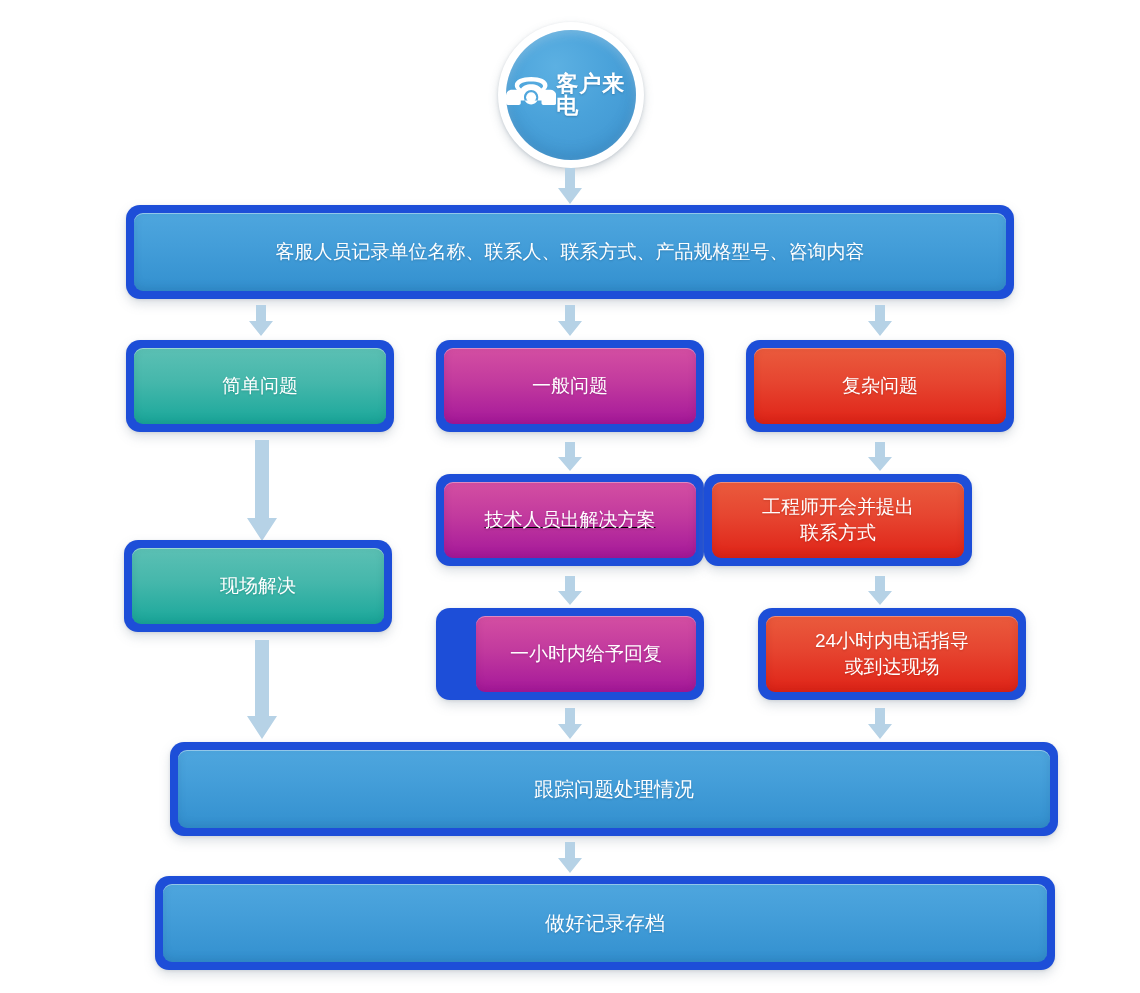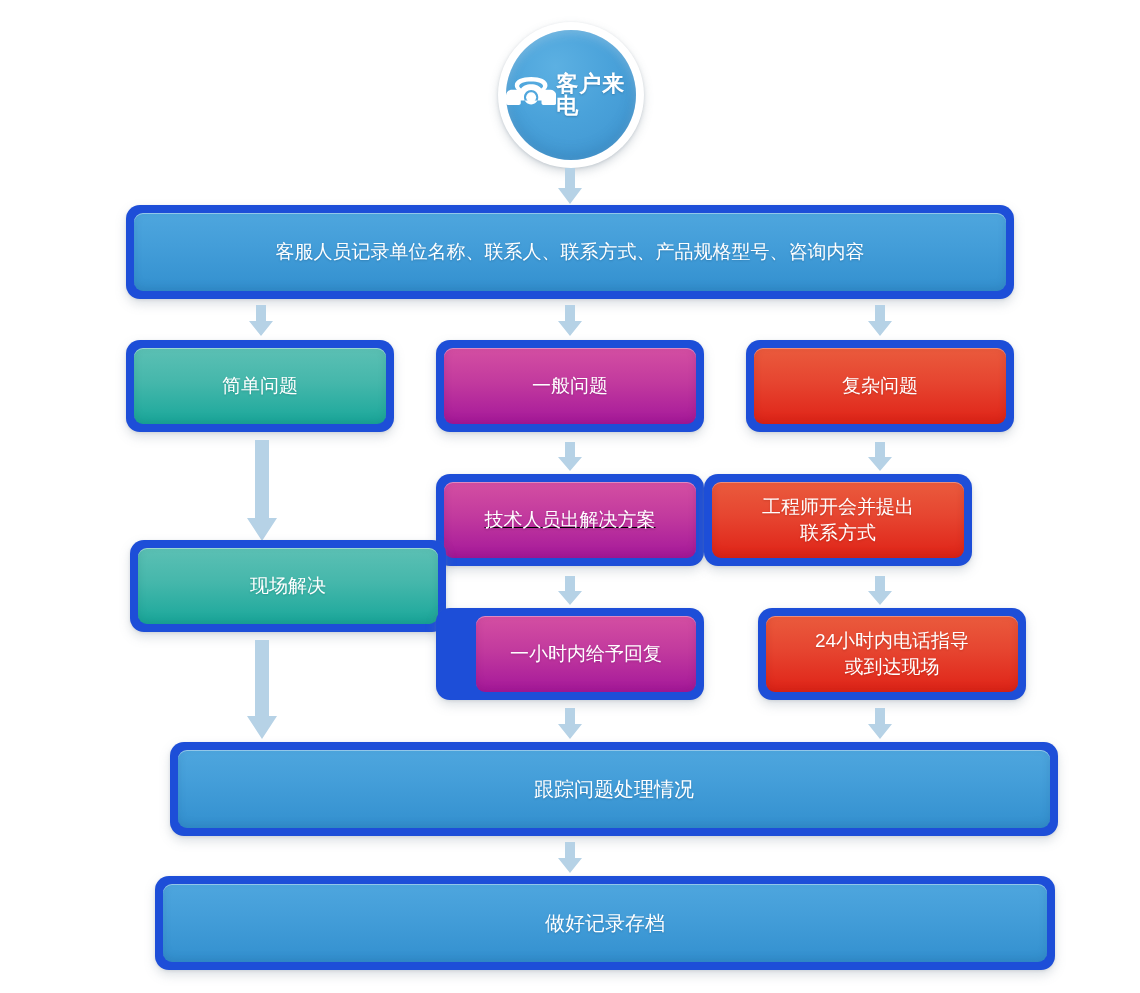--- a/index.html
+++ b/index.html
@@ -205,21 +205,21 @@
       <path d="M9 0 h10 v15 h7 L14 29 2 15 h7 z" fill="#b6d2e6"></path>
     </svg>
   </div>
 
   <div class="arrow" style="left:866px; top:576px;">
     <svg width="28" height="32" viewBox="0 0 28 32">
       <path d="M9 0 h10 v15 h7 L14 29 2 15 h7 z" fill="#b6d2e6"></path>
     </svg>
   </div>
 
-  <div class="node" style="left:130px; top:540px; width:316px; height:92px;">
+  <div class="node" style="left:124px; top:540px; width:268px; height:92px;">
     <div class="node-inner fill-teal t19">现场解决</div>
   </div>
 
   <div class="node" style="left:436px; top:608px; width:268px; height:92px;padding-left:40px;">
     <div class="node-inner fill-magenta t19">一小时内给予回复</div>
   </div>
 
   <div class="node" style="left:746px; top:608px; width:268px; height:92px;margin-left:12px;">
     <div class="node-inner fill-red t19">
       <div>

